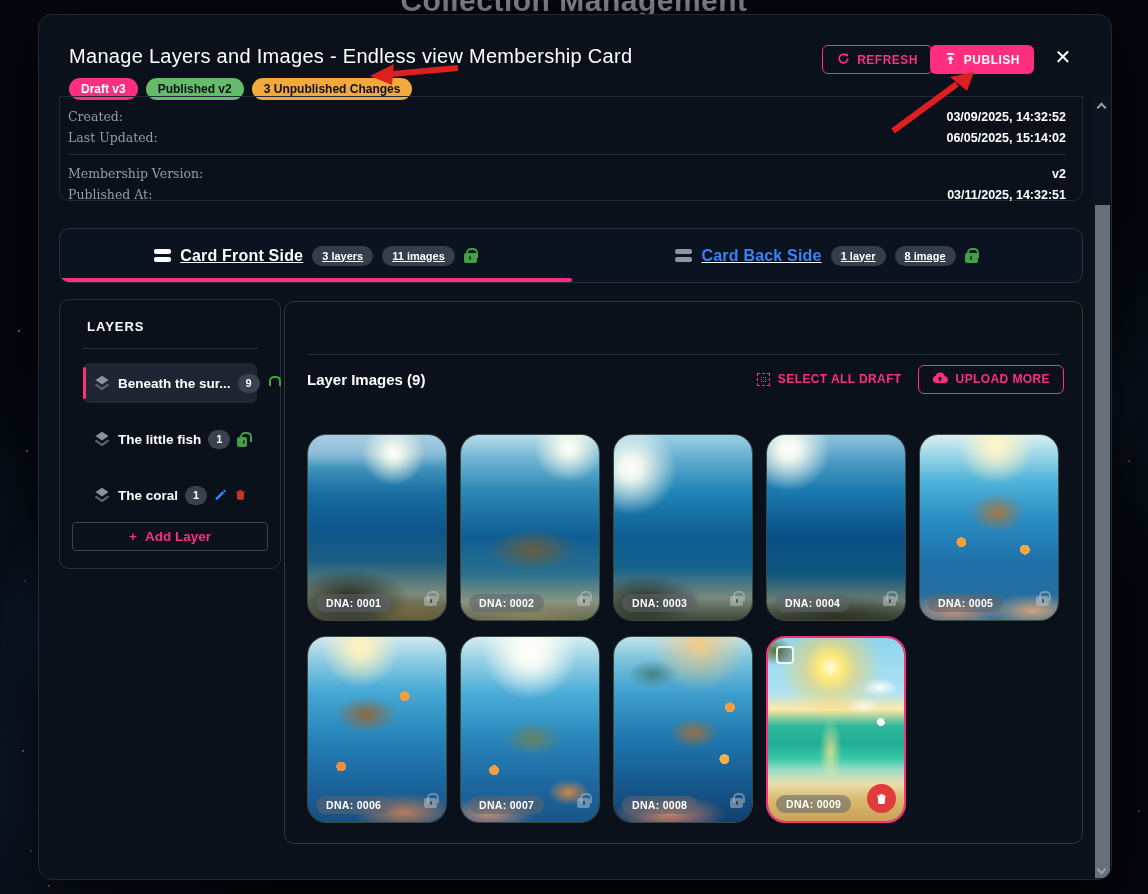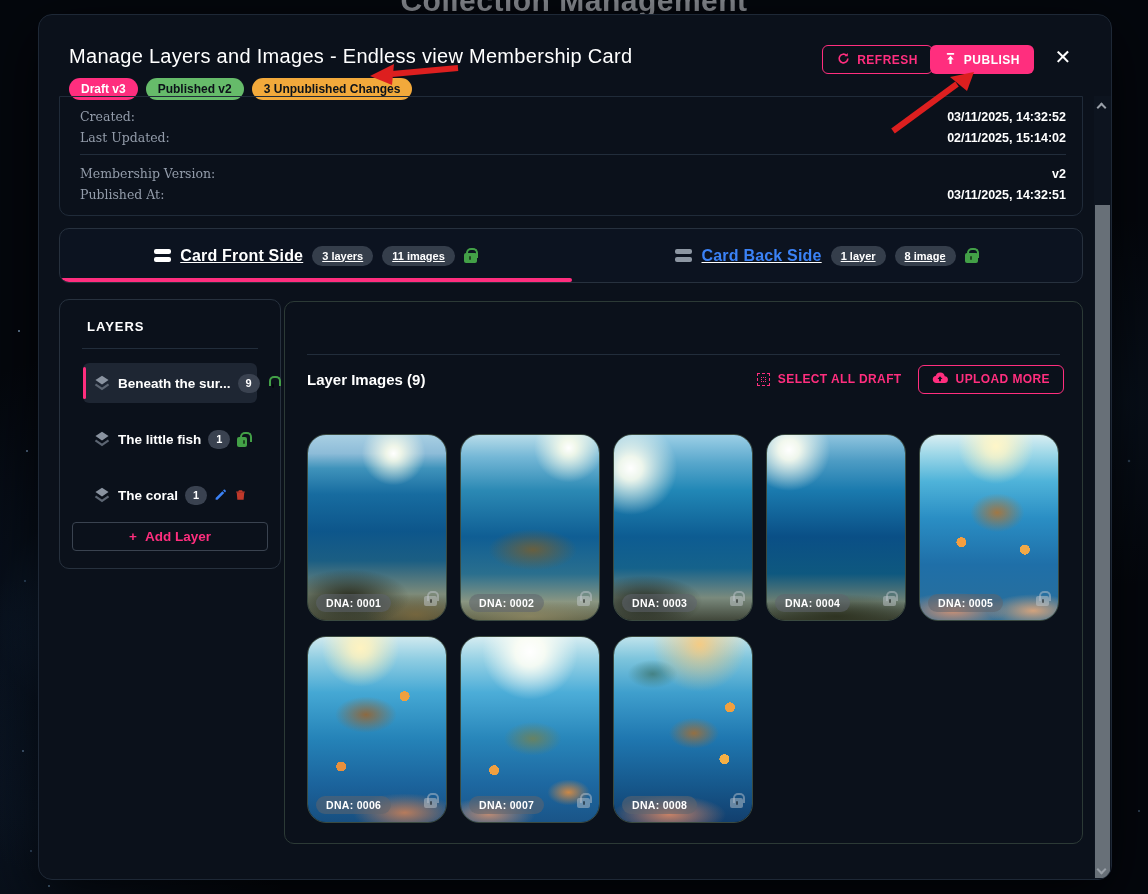--- a/index.html
+++ b/index.html
@@ -41,22 +41,22 @@
   .btn-refresh { position:absolute; right:178px; top:30px; height:29px; padding:0 14px;
     background:transparent; border:1px solid #ff2e7e; border-radius:6px; color:#ff2e7e;
     font-size:12px; font-weight:bold; letter-spacing:.5px; display:flex; align-items:center; gap:7px; cursor:pointer; }
   .btn-publish { position:absolute; right:77px; top:30px; height:29px; padding:0 14px;
     background:#ff2e7e; border:none; border-radius:6px; color:#fff;
     font-size:12px; font-weight:bold; letter-spacing:.5px; display:flex; align-items:center; gap:7px; cursor:pointer; }
   .btn-close { position:absolute; right:37px; top:31px; width:22px; height:22px; background:none; border:none;
     color:#fff; font-size:20px; line-height:22px; cursor:pointer; font-family:"DejaVu Sans", sans-serif; }
 
   
-  .meta-panel { position:absolute; left:20px; top:81px; width:1024px; height:120px;
-    border:1px solid #202b39; border-radius:0 0 10px 10px; border-top:1px solid #202b39; padding:9px 16px 0 20px; }
+  .meta-panel { position:absolute; left:20px; top:81px; width:1024px; height:105px;
+    border:1px solid #202b39; border-radius:0 0 10px 10px; border-top:1px solid #202b39; padding:9px 16px 0 8px; }
   .meta-row { display:flex; justify-content:space-between; align-items:center; height:21px; }
   .meta-label { font-family:"DejaVu Serif", serif; font-size:12.5px; color:#939caa; }
   .meta-value { font-size:12.5px; font-weight:bold; color:#fff; }
   .meta-divider { height:1px; background:#222d3b; margin:6px 0 8px 0; }
 
   
   .tabs { position:absolute; left:20px; top:213px; width:1024px; height:55px;
     border:1px solid #27313e; border-radius:10px; background:#0c1320; display:flex; overflow:hidden; }
   .tab { flex:1; display:flex; align-items:center; justify-content:center; gap:9px; cursor:pointer; position:relative;text-decoration:underline; }
   .tab-label { font-size:16px; font-weight:bold; letter-spacing:.2px; }
@@ -225,25 +225,25 @@
         </svg>
     </span>
     <span>PUBLISH</span>
   </button>
 
   <button class="btn-close">✕</button>
 
   <div class="meta-panel">
     <div class="meta-row">
       <span class="meta-label">Created:</span>
-      <span class="meta-value">03/11/2025, 14:32:52</span>
+      <span class="meta-value">03/09/2025, 14:32:52</span>
     </div>
     <div class="meta-row">
       <span class="meta-label">Last Updated:</span>
-      <span class="meta-value">02/11/2025, 15:14:02</span>
+      <span class="meta-value">06/05/2025, 15:14:02</span>
     </div>
     <div class="meta-divider"></div>
     <div class="meta-row">
       <span class="meta-label">Membership Version:</span>
       <span class="meta-value">v2</span>
     </div>
     <div class="meta-row">
       <span class="meta-label">Published At:</span>
       <span class="meta-value">03/11/2025, 14:32:51</span>
     </div>
@@ -382,20 +382,31 @@
         <span class="dna-pill">DNA: 0007</span>
         <span class="card-lock"><span class="lock gray"></span></span>
       </div>
 
       <div class="card">
         <div class="art v8"></div>
         <span class="dna-pill">DNA: 0008</span>
         <span class="card-lock"><span class="lock gray"></span></span>
       </div>
 
+      <div class="card selected">
+        <div class="art v9"></div>
+        <span class="card-check"></span>
+        <span class="dna-pill">DNA: 0009</span>
+        <button class="card-delete">
+          <svg width="13" height="14" viewBox="0 0 24 24">
+            <path d="M5 7h14l-1.2 14H6.2z" fill="#fff"></path>
+              <path d="M9 3h6l1 2.5h4v2H4v-2h4z" fill="#fff"></path>
+          </svg>
+        </button>
+      </div>
 
     </div>
   </div>
 
   <div class="scrollbar">
     <span class="chev up"></span>
     <div class="scroll-thumb"></div>
     <span class="chev down"></span>
   </div>
 </div>

